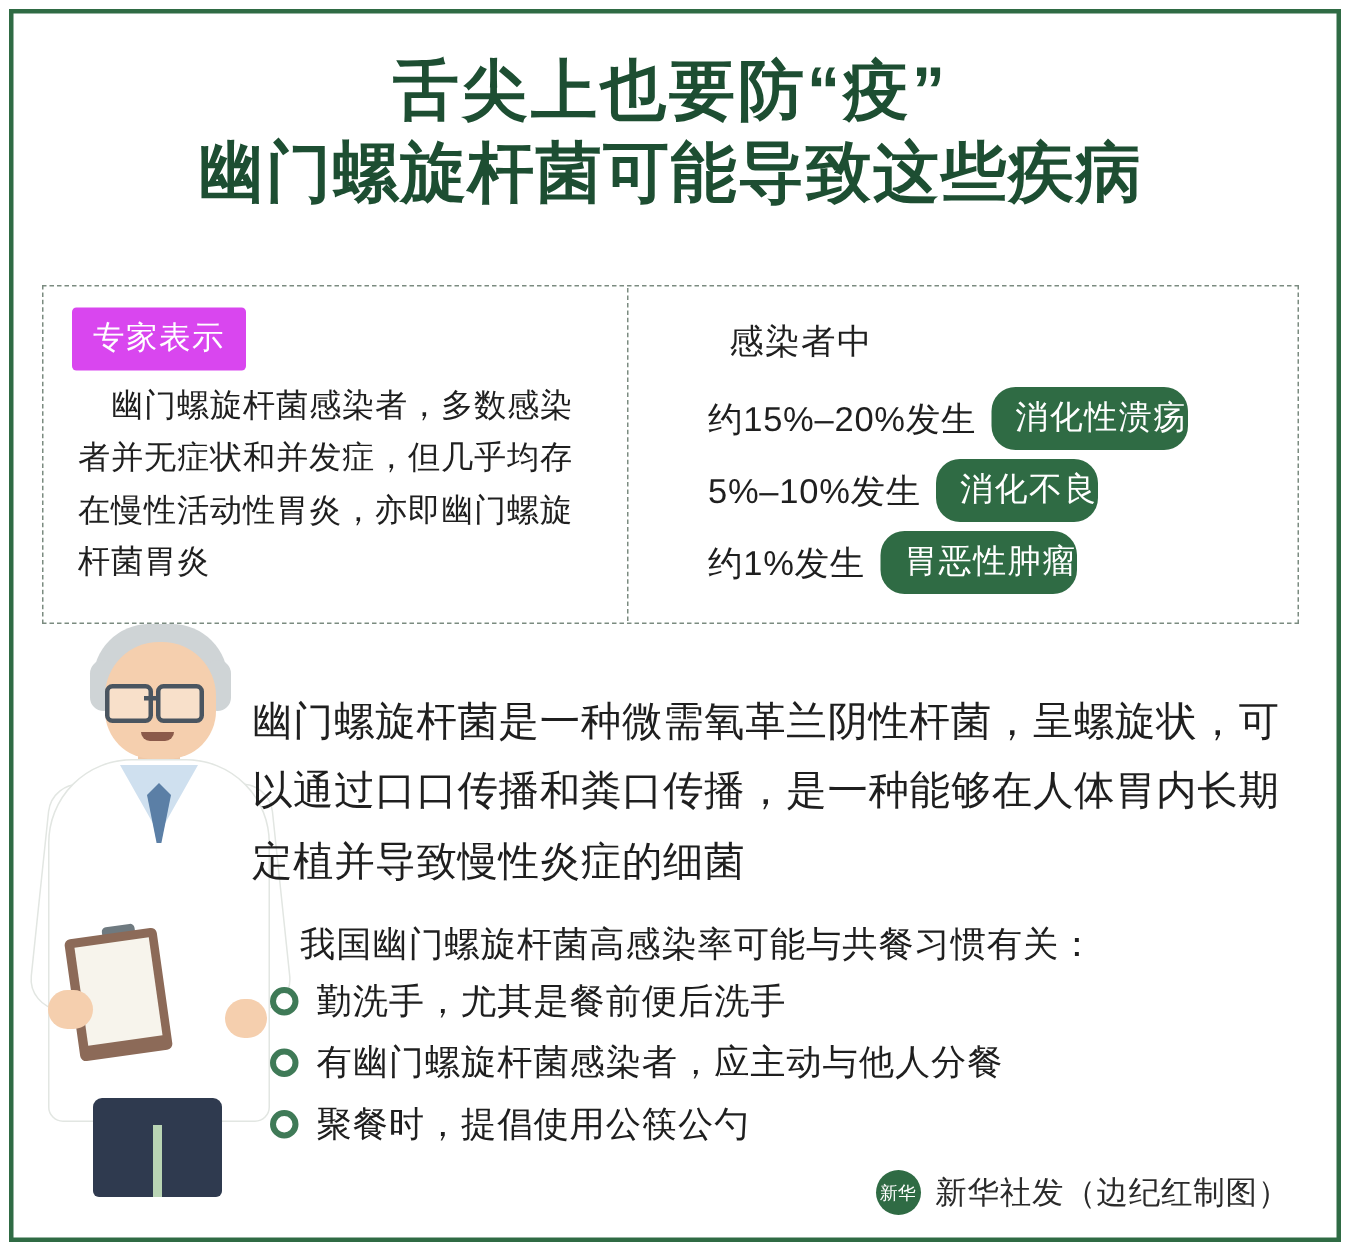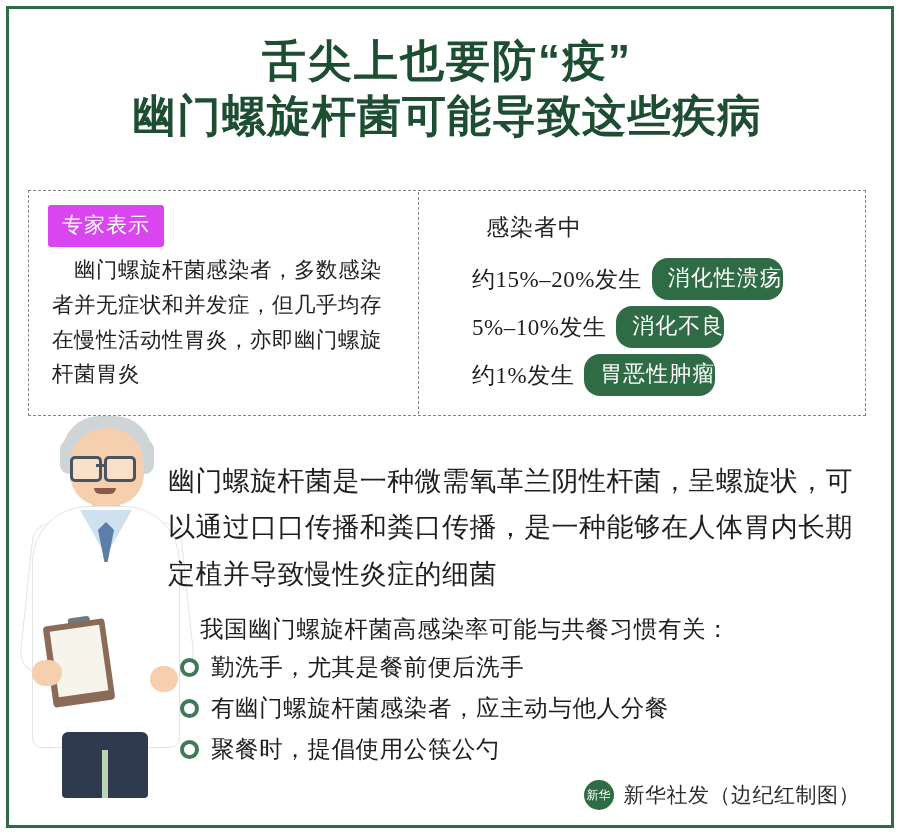--- a/index.html
+++ b/index.html
@@ -99,21 +99,20 @@
     font-size: 23px;
     color: #1f1f1f;
     letter-spacing: 1px;
   }
   .stat-row {
     position: absolute;
     left: 472px;
     display: flex;
     align-items: center;
     white-space: nowrap;
-    font-family: Liberation Serif, serif;
   }
   .stat-row .stat-text {
     font-size: 23px;
     color: #1f1f1f;
     letter-spacing: 0.5px;
   }
   .stat-row .stat-pill {
     margin-left: 10px;
     background: #2f6b44;
     color: #ffffff;

